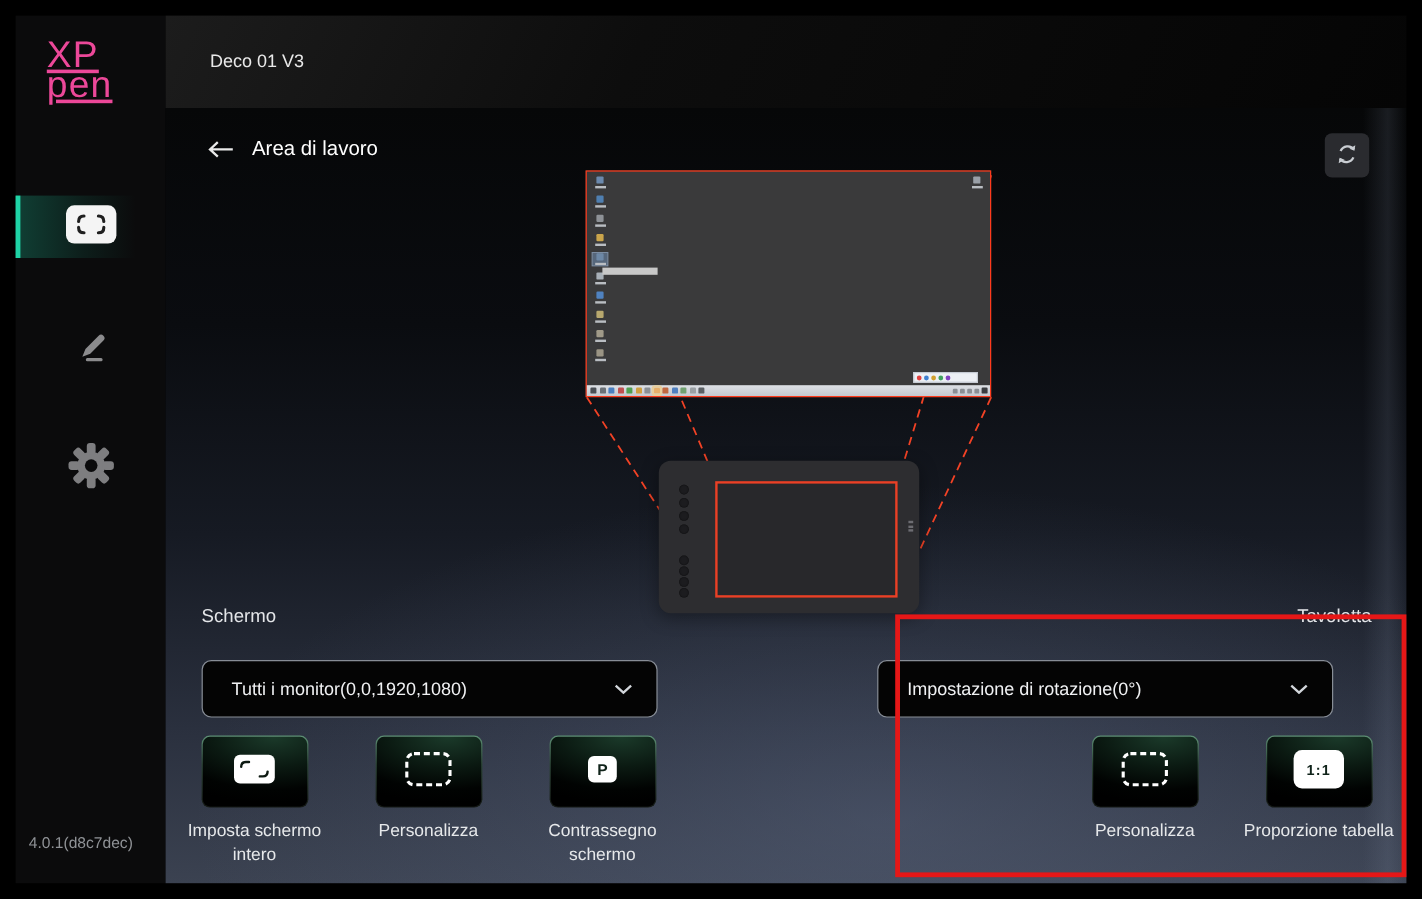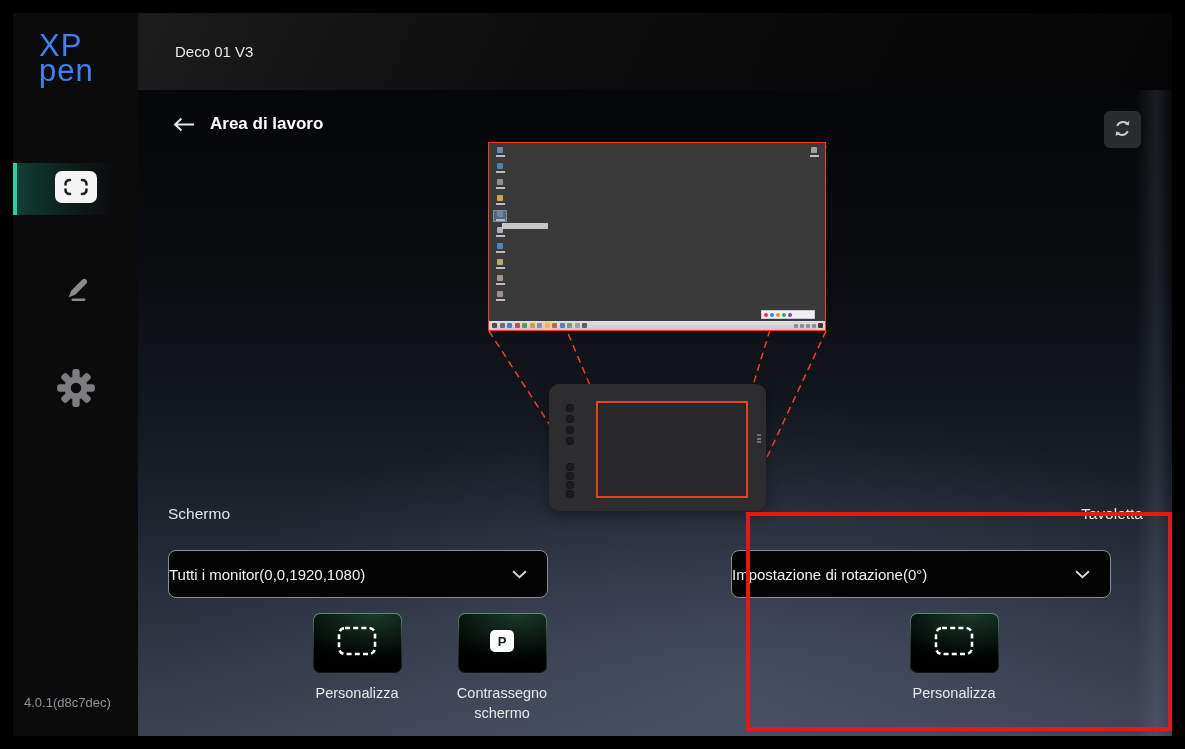--- a/index.html
+++ b/index.html
@@ -2,21 +2,21 @@
 <html><head>
 <meta charset="utf-8">
 <style>
   * { margin:0; padding:0; box-sizing:border-box; }
   html,body { background:#000; }
   body { font-family:"Liberation Sans", sans-serif; }
   .app { position:relative; width:1185px; height:749px; background:#000; overflow:hidden; }
 
   
   .sidebar { position:absolute; left:13px; top:13px; width:125px; height:723px; background:#0b0b0c; }
-  .logo { position:absolute; left:26px; top:20px; color:#3b82f6; font-size:31px; line-height:0.82; letter-spacing:1px; font-weight:normal; }
+  .logo { position:absolute; left:26px; top:20px; color:#ec4899; font-size:31px; line-height:0.82; letter-spacing:1px; font-weight:normal;text-decoration:underline; }
   .nav-item { position:absolute; left:0; width:125px; height:52px; display:flex; align-items:center; justify-content:center; cursor:pointer; }
   .nav-item.active { background:linear-gradient(90deg, rgba(30,200,158,0.28) 0%, rgba(30,200,158,0.10) 45%, rgba(30,200,158,0) 80%); }
   .nav-item.active .accent { position:absolute; left:0; top:0; width:4px; height:52px; background:#1fd3a6; }
   .nav-1 { top:150px; }
   .nav-2 { top:248px; height:58px; }
   .nav-3 { top:346px; height:62px; }
   .version { position:absolute; left:11px; bottom:26px; color:#8f9296; font-size:13px; }
 
   
   .titlebar { position:absolute; left:138px; top:13px; width:1034px; height:77px;
@@ -26,21 +26,21 @@
   .win-min { left:1045px; }
 
   
   .content { position:absolute; left:138px; top:90px; width:1034px; height:646px; overflow:hidden;
     background:
       linear-gradient(90deg, rgba(0,0,0,0) 96.5%, rgba(130,142,165,0.16) 98.5%, rgba(0,0,0,0) 100%),
       radial-gradient(90% 70% at 58% 92%, rgba(98,110,138,0.38) 0%, rgba(98,110,138,0) 62%),
       linear-gradient(180deg,#060708 0%,#0a0c10 28%,#161a23 55%,#2a303e 80%,#3b4251 100%);
   }
   .back-btn { position:absolute; left:34px; top:27px; cursor:pointer; }
-  .page-title { position:absolute; left:72px; top:24px; color:#ffffff; font-size:17px; font-weight:bold; }
+  .page-title { position:absolute; left:72px; top:24px; color:#ffffff; font-size:17px; font-weight:normal; }
   .refresh-btn { position:absolute; left:966px; top:21px; width:37px; height:37px; background:#2a2b2f; border:none;
     border-radius:6px; display:flex; align-items:center; justify-content:center; cursor:pointer; }
 
   
   .map-lines { position:absolute; left:0; top:0; width:1034px; height:646px; pointer-events:none; }
   .monitor { position:absolute; left:350px; top:52px; width:338px; height:189px; background:#3a3a3b; border:1px solid #ff3a1c; }
   .desk-icons { position:absolute; left:5px; top:4px; display:flex; flex-direction:column; gap:6.5px; }
   .dicon { display:flex; flex-direction:column; align-items:center; width:12px; }
   .dsq { width:6px; height:6px; border-radius:1px; }
   .dlbl { width:9px; height:2px; background:#b9bdc2; margin-top:1.5px; }
@@ -67,21 +67,21 @@
   .active-area { position:absolute; left:458px; top:311px; width:152px; height:97px; border:2px solid #ea4026; background:rgba(0,0,0,0.10); cursor:move; }
 
   
   .group-label { position:absolute; top:415px; color:#e3e5e8; font-size:15.5px; }
   .lbl-screen { left:30px; }
   .lbl-tablet { right:29px; }
   .dropdown { position:absolute; top:460px; width:380px; height:48px; background:#040404; border:1.5px solid #878d96;
     border-radius:8px; display:flex; align-items:center; cursor:pointer; }
   .dd-screen { left:30px; }
   .dd-tablet { left:593px; }
-  .dropdown .dd-text { color:#f0f1f3; font-size:15px; flex:1; }
+  .dropdown .dd-text { color:#f0f1f3; font-size:15px; padding-left:24px; flex:1; }
   .dropdown .dd-chevron { margin-right:20px; display:flex; }
 
   .tool { position:absolute; top:523px; width:150px; display:flex; flex-direction:column; align-items:center; }
   .t1 { left:-1px; } .t2 { left:144px; } .t3 { left:289px; }
   .t4 { left:596px; } .t5 { left:741px; } .t6 { left:886px; }
   .tool-btn { width:89px; height:60px; border-radius:7px; padding:1px; cursor:pointer;
     background:linear-gradient(180deg,#5d8f74 0%,#2c4436 40%,#131713 100%); }
   .tool-btn .tb-inner { display:flex; width:100%; height:100%; border-radius:6px; align-items:center; justify-content:center;
     background:radial-gradient(130% 95% at 68% 0%, #1b3a2a 0%, #0b1a12 45%, #010302 80%, #000 100%); }
   .tool-label { margin-top:11px; color:#e6e8ea; font-size:14.5px; line-height:1.35; text-align:center; }
@@ -287,20 +287,36 @@
     <div class="group-label lbl-screen">Schermo</div>
     <div class="dropdown dd-screen">
       <span class="dd-text">Tutti i monitor(0,0,1920,1080)</span>
       <span class="dd-chevron">
         <svg width="15" height="9" viewBox="0 0 14 8">
             <path d="M1 1 L7 6.5 L13 1" stroke="#d2d6db" stroke-width="1.8" fill="none"></path>
           </svg>
       </span>
     </div>
 
+    <div class="tool t1">
+      <div class="tool-btn">
+          <span class="tb-inner">
+        <span>
+          <svg width="36" height="26" viewBox="0 0 36 26">
+            <rect x="1" y="1" width="34" height="24" rx="5" fill="#fff"></rect>
+            <g fill="none" stroke="#0d1a12" stroke-width="2" stroke-linecap="round">
+              <path d="M7 11 Q7 7 11 7 L13.5 7"></path>
+              <path d="M29 15 Q29 19 25 19 L22.5 19"></path>
+            </g>
+          </svg>
+        </span>
+      </span>
+        </div>
+      <div class="tool-label">Imposta schermo intero</div>
+    </div>
 
     <div class="tool t2">
       <div class="tool-btn">
           <span class="tb-inner">
         <span>
           <svg width="40" height="30" viewBox="0 0 40 30">
             <rect x="2" y="2" width="36" height="26" rx="6" fill="none" stroke="#fff" stroke-width="2.6" stroke-dasharray="5 3.2"></rect>
           </svg>
         </span>
       </span>
@@ -339,17 +355,30 @@
         <span>
           <svg width="40" height="30" viewBox="0 0 40 30">
             <rect x="2" y="2" width="36" height="26" rx="6" fill="none" stroke="#fff" stroke-width="2.6" stroke-dasharray="5 3.2"></rect>
           </svg>
         </span>
       </span>
         </div>
       <div class="tool-label">Personalizza</div>
     </div>
 
+    <div class="tool t6">
+      <div class="tool-btn">
+          <span class="tb-inner">
+        <span>
+          <svg width="44" height="34" viewBox="0 0 44 34">
+            <rect x="1" y="1" width="42" height="32" rx="7" fill="#fff"></rect>
+            <text x="22" y="22" text-anchor="middle" font-family="Liberation Sans, sans-serif" font-size="12" font-weight="bold" letter-spacing="1" fill="#10231a">1:1</text>
+          </svg>
+        </span>
+      </span>
+        </div>
+      <div class="tool-label nowrap">Proporzione tabella</div>
+    </div>
 
   </main>
 
   <div class="highlight-box"></div>
 </div>
 
 </body></html>

